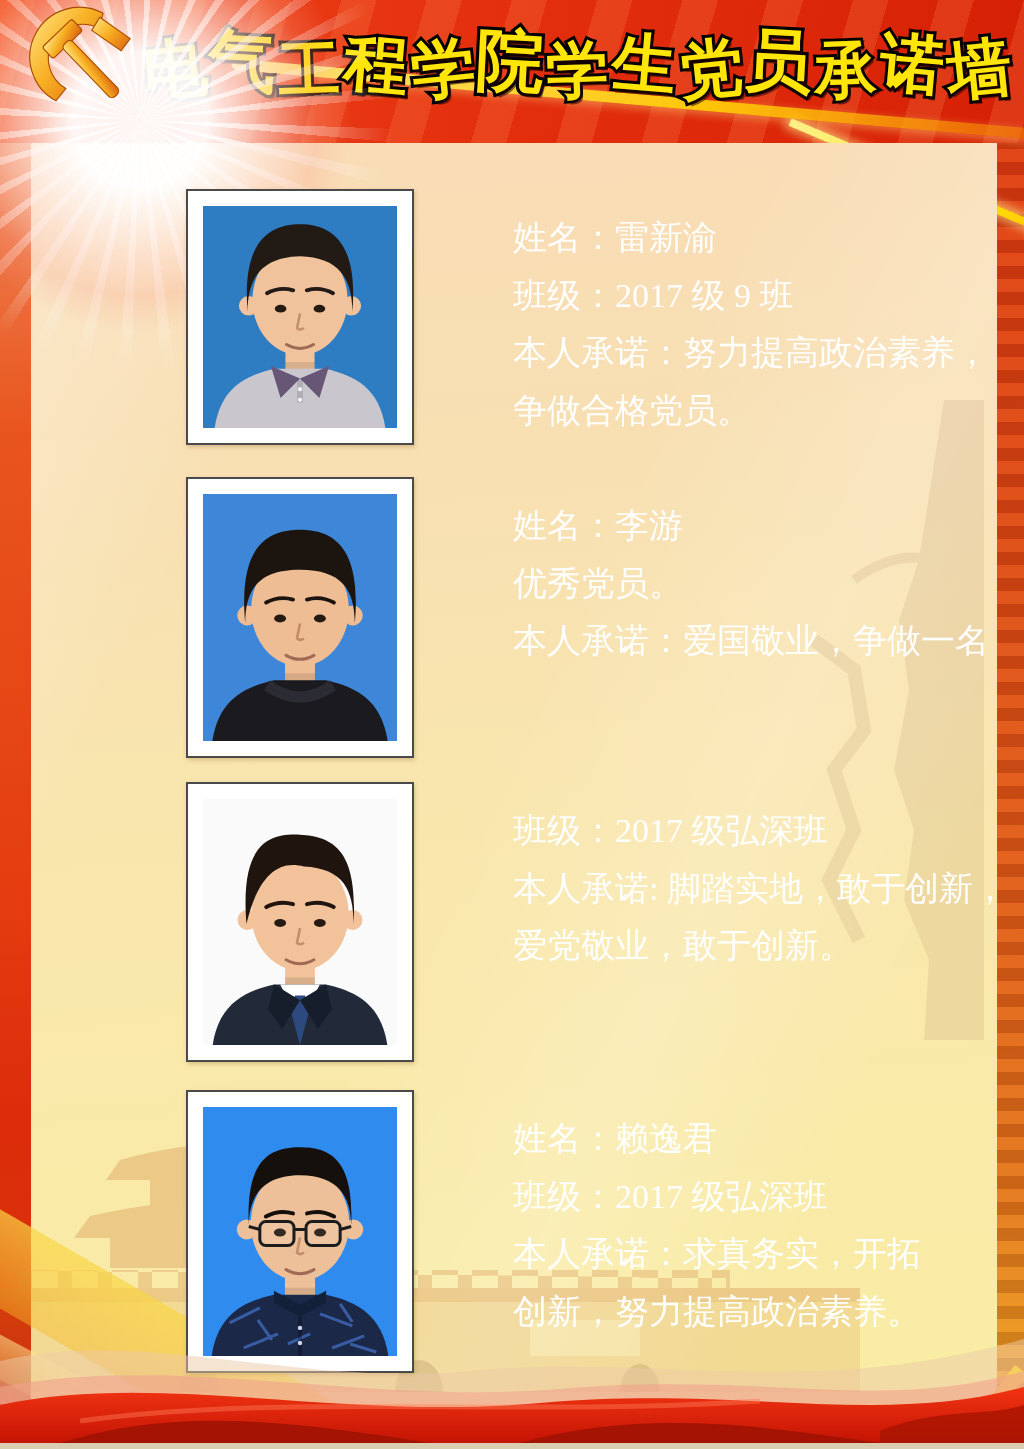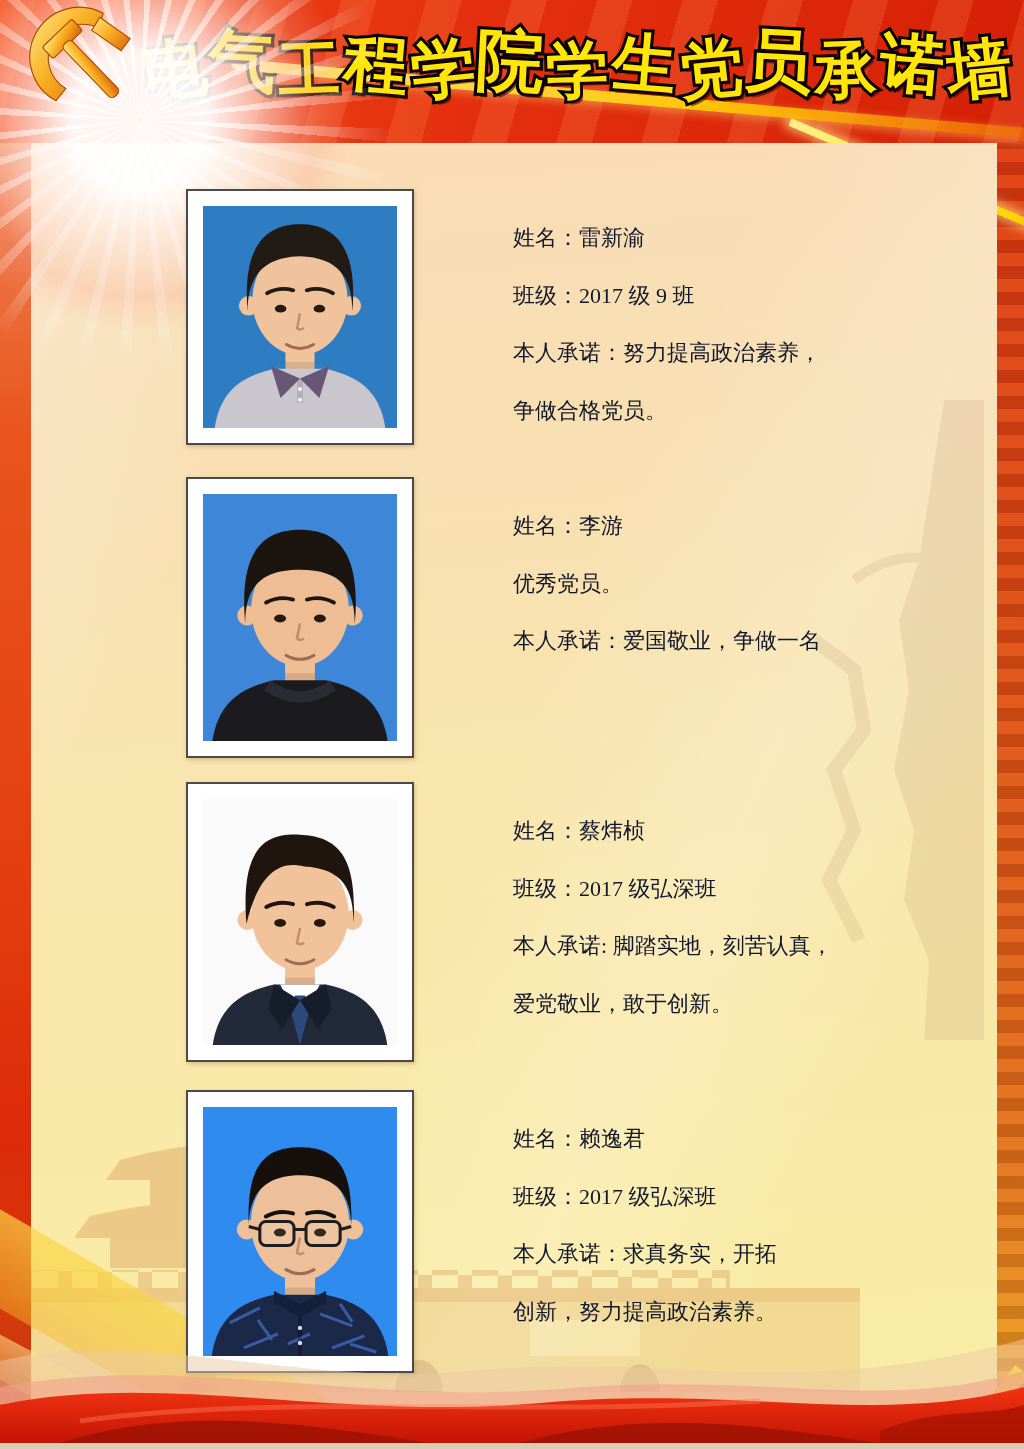--- a/index.html
+++ b/index.html
@@ -71,21 +71,21 @@
   .entry{position:absolute;left:186px;width:800px;z-index:6;}
   .e1{top:189px;} .e2{top:477px;} .e3{top:782px;} .e4{top:1090px;}
   .photo-frame{position:absolute;left:0;top:0;width:228px;background:#fff;
     border:2px solid #4a4a4a;padding:15px;box-sizing:border-box;
     box-shadow:1px 2px 4px rgba(120,70,20,.25);}
   .e1 .photo-frame{height:256px;} .e2 .photo-frame{height:281px;}
   .e3 .photo-frame{height:280px;} .e4 .photo-frame{height:283px;}
   .photo{width:100%;height:100%;overflow:hidden;}
   .photo svg{display:block;width:100%;height:100%;}
   .entry-text{position:absolute;left:327px;top:20px;width:470px;}
-  .t-line{margin:0;height:57.5px;line-height:57.5px;font-size:22px;color:#0f172a;white-space:nowrap;}
+  .t-line{margin:0;height:57.5px;line-height:57.5px;font-size:34px;color:#ffffff;white-space:nowrap;}
 
   
   .ribbon{position:absolute;left:0;bottom:0;width:1024px;height:140px;z-index:8;}
   .diag-br{position:absolute;right:-30px;bottom:4px;width:170px;height:16px;z-index:7;
     transform:rotate(-52deg);background:linear-gradient(90deg,#f6a818,#ffd414);}
 </style>
 </head>
 <body>
 
 <div class="page">
@@ -251,23 +251,22 @@
     <path d="M107,106 q14,-4 27,3" stroke="#20150e" stroke-width="4" fill="none" stroke-linecap="round"></path>
     <ellipse cx="80" cy="125" rx="6" ry="4" fill="#241a12"></ellipse>
     <ellipse cx="120" cy="125" rx="6" ry="4" fill="#241a12"></ellipse>
     <path d="M100,130 l-3,15 q3,3 7,0" stroke="rgba(150,90,60,.5)" stroke-width="2.5" fill="none"></path>
     <path d="M86,162 q14,8 28,0" stroke="#a06a55" stroke-width="3" fill="none" stroke-linecap="round"></path>
 
   </svg>
         </div>
     </div>
     <div class="entry-text">
-      <p class="t-line"><span>姓名：</span><span>蔡炜桢</span></p>
       <p class="t-line"><span>班级：</span><span>2017 级弘深班</span></p>
-      <p class="t-line"><span>本人承诺: </span><span>脚踏实地，刻苦认真，</span></p>
+      <p class="t-line"><span>本人承诺: </span><span>脚踏实地，敢于创新，</span></p>
       <p class="t-line"><span>爱党敬业，敢于创新。</span></p>
     </div>
   </div>
 
   <div class="entry e4">
     <div class="photo-frame">
       <div class="photo">
           <svg viewBox="0 0 200 248" preserveAspectRatio="xMidYMax slice" role="img" aria-label="戴黑框眼镜男生，深蓝色花纹衬衫，蓝色背景证件照">
     <defs>
               <clipPath id="clip3">

